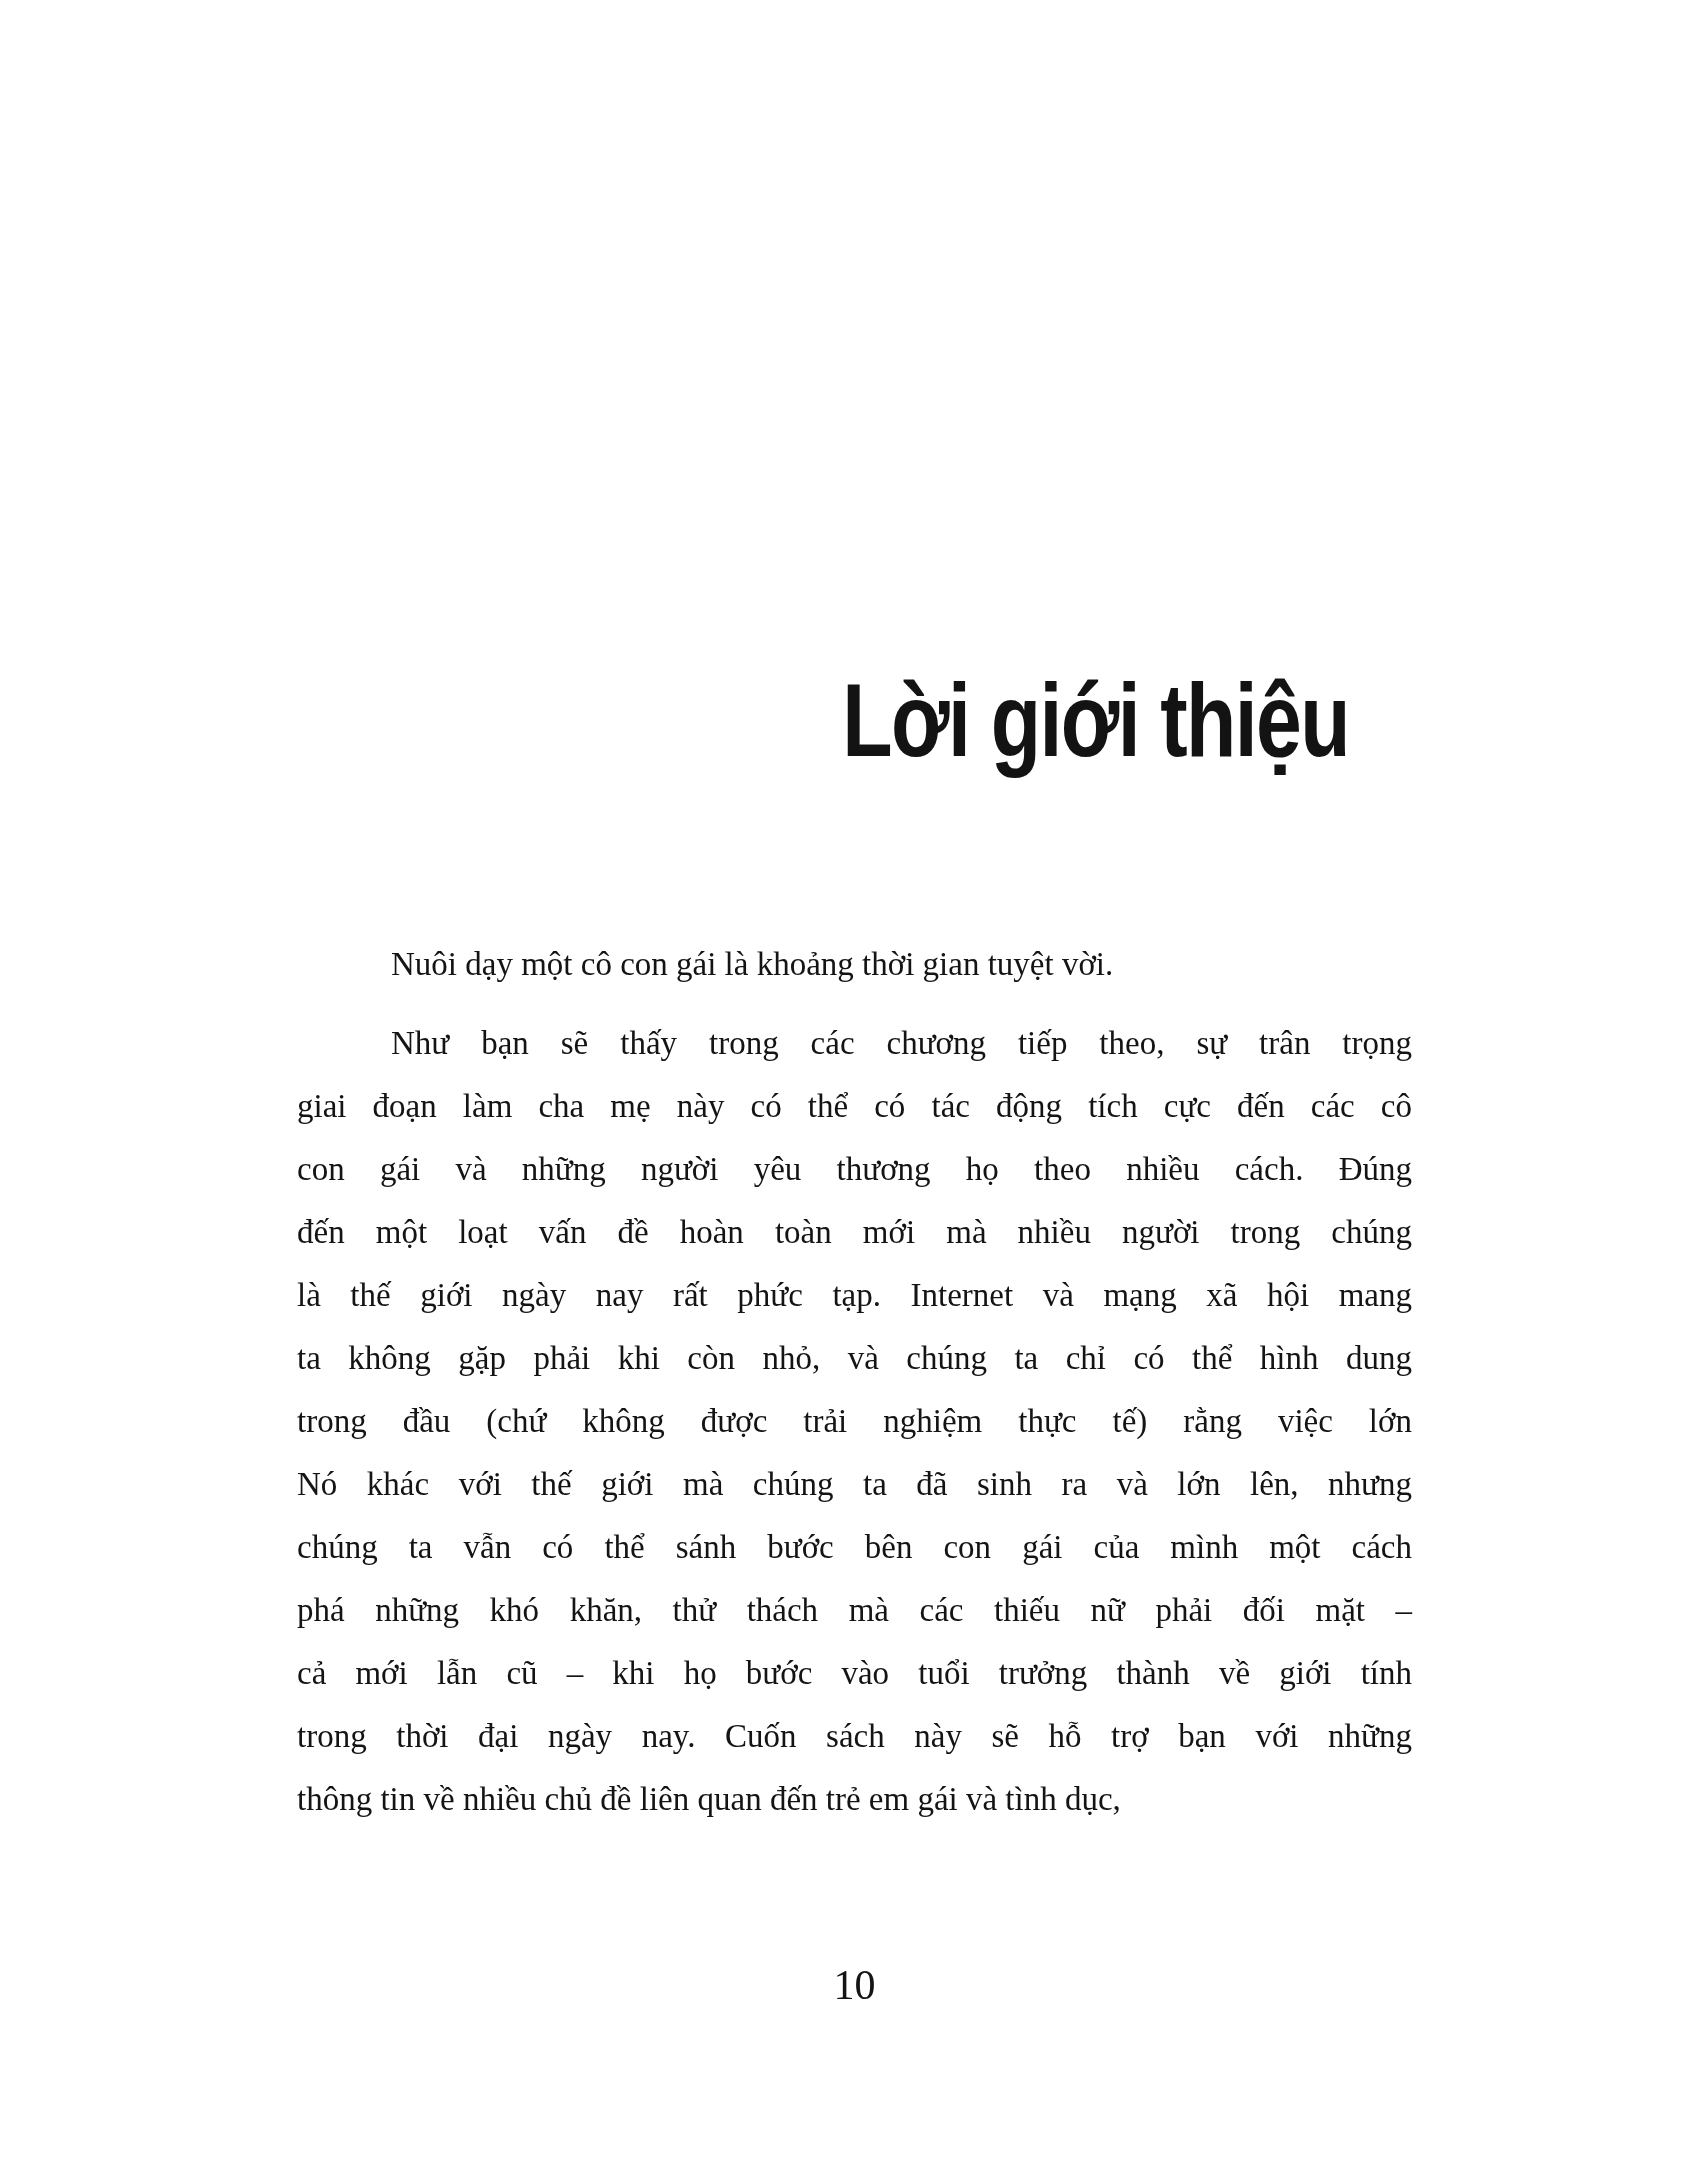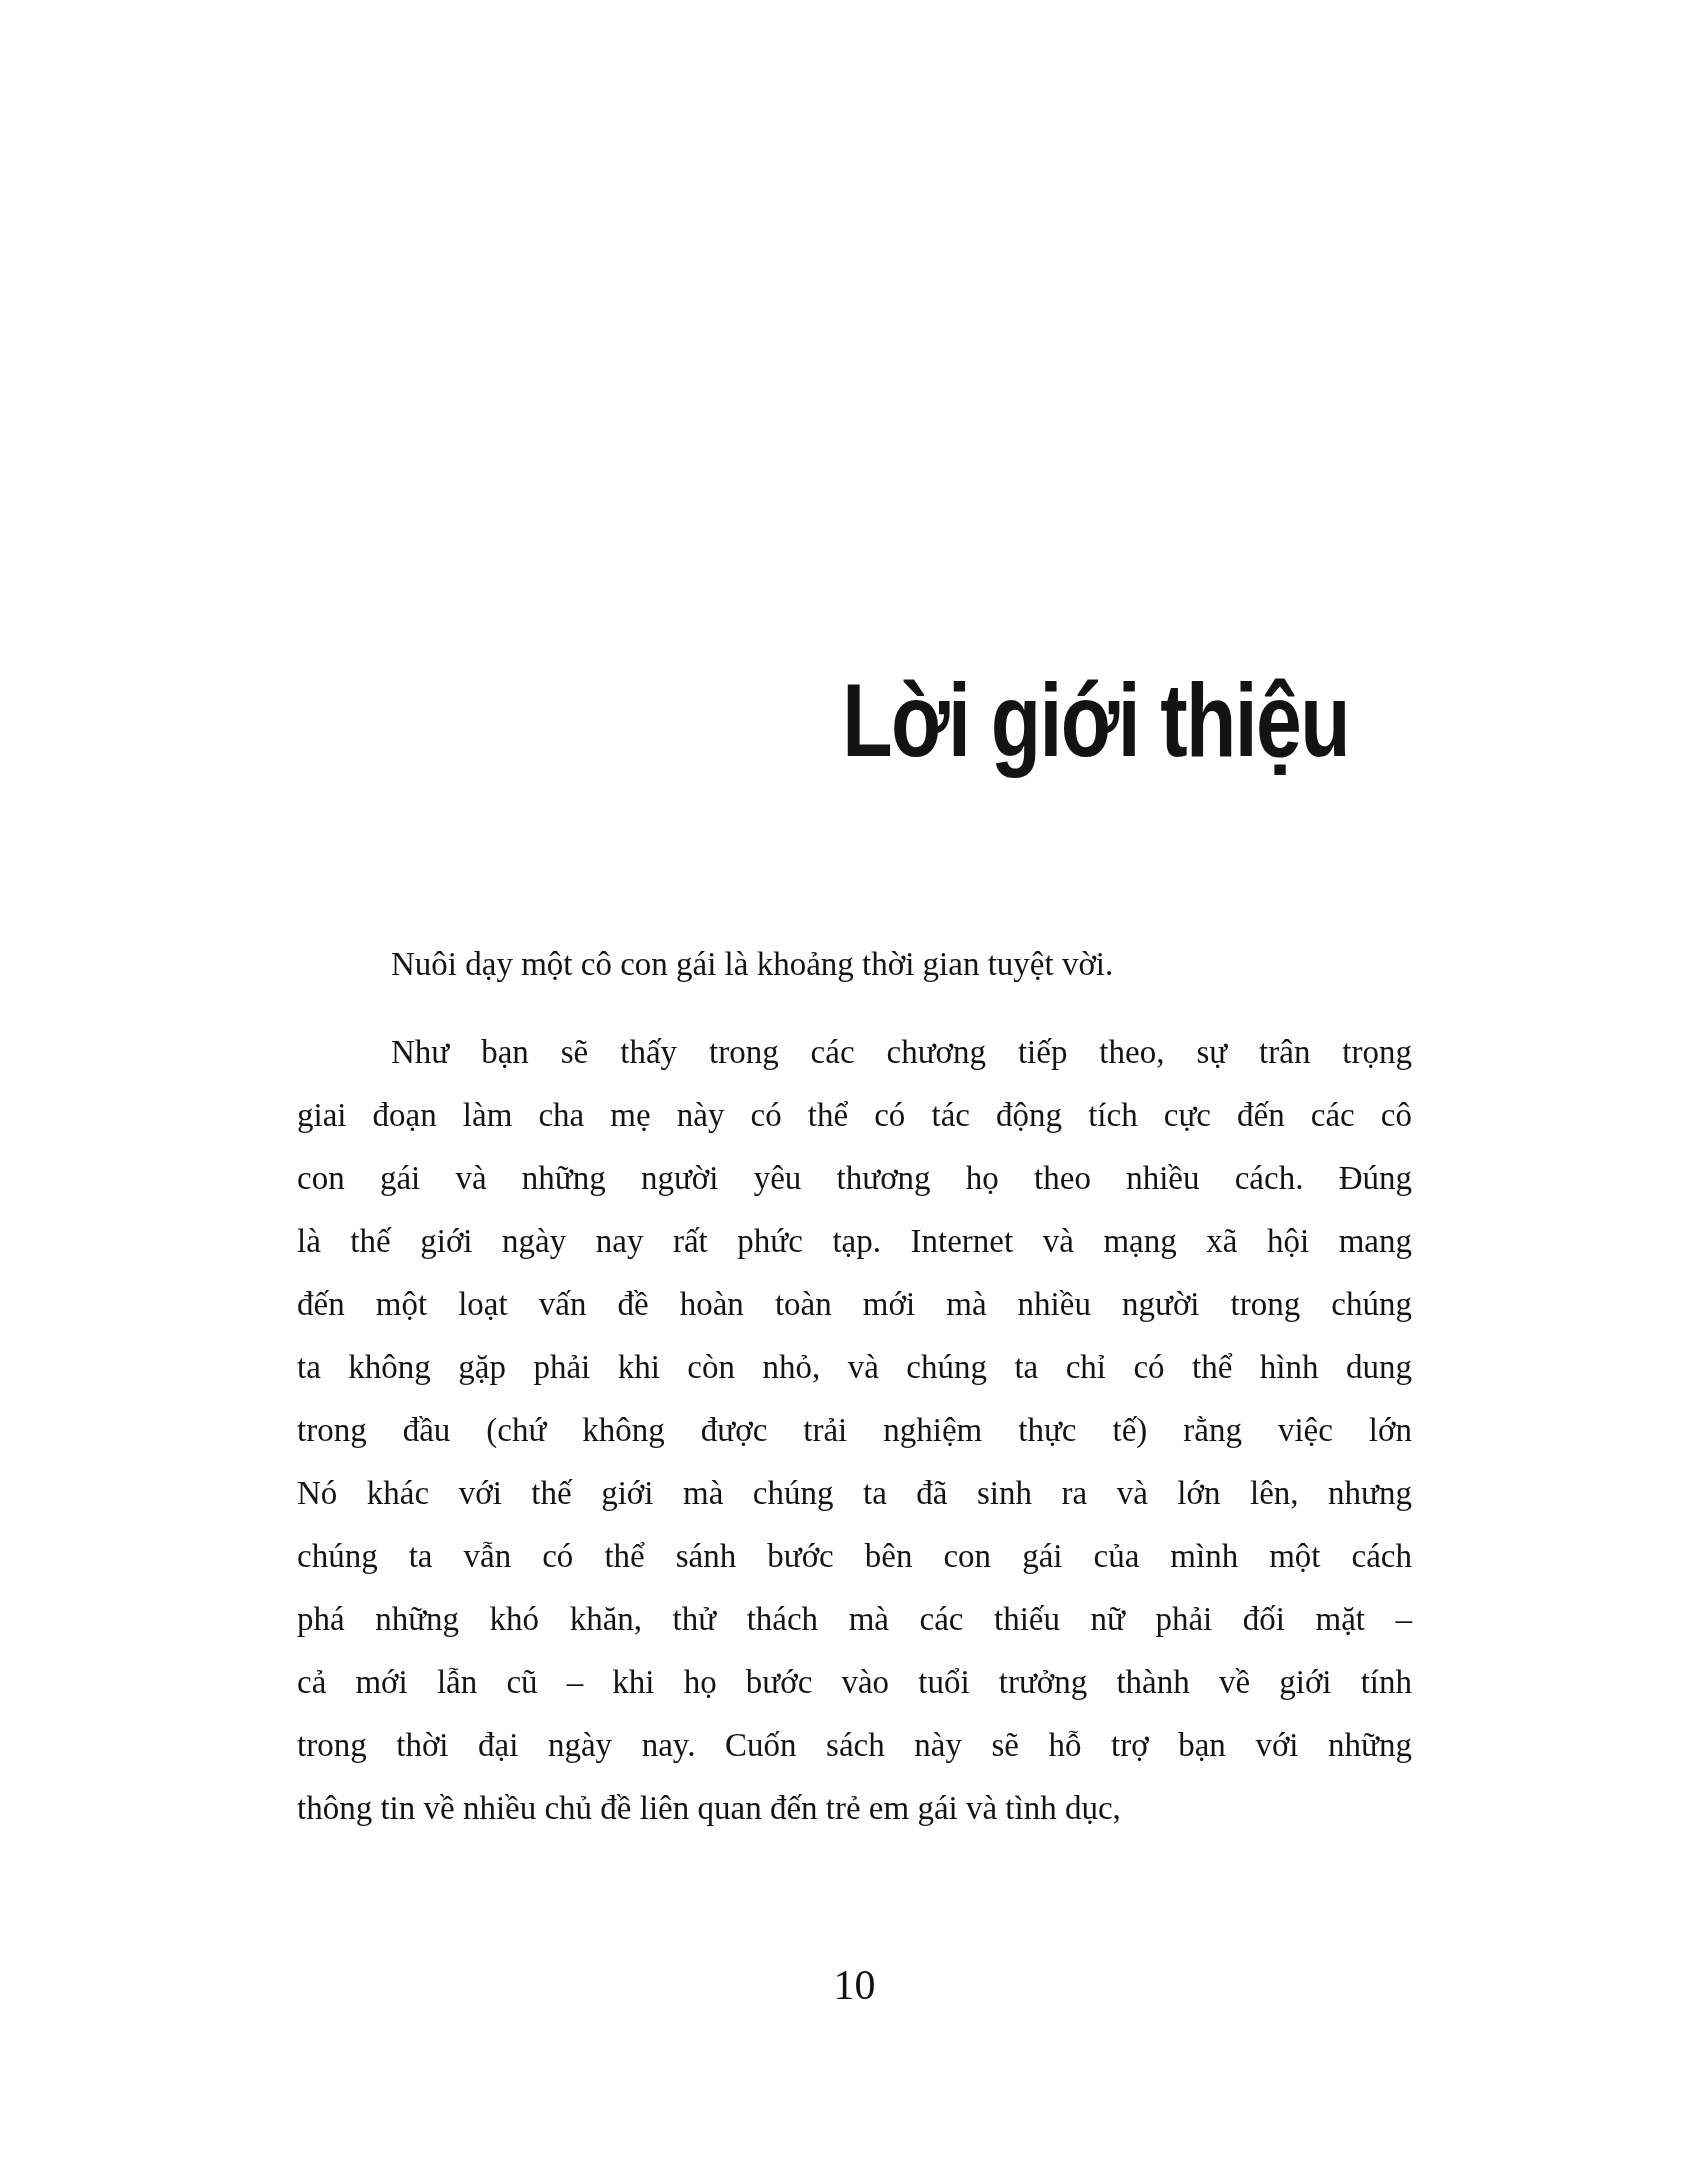--- a/index.html
+++ b/index.html
@@ -37,21 +37,21 @@
   }
   .body-text {
     position: absolute;
     top: 933px;
     left: 297px;
     width: 1115px;
     font-size: 33px;
     line-height: 63px;
   }
   .para { margin: 0; }
-  .para + .para { margin-top: 25px; }
+  .para + .para { margin-top: 16px; }
   .line {
     display: block;
     text-align: justify;
     text-align-last: justify;
     text-justify: inter-word;
   }
   .line.first { text-indent: 94px; }
   .line.last { text-align-last: left; }
   .folio {
     position: absolute;
@@ -75,22 +75,22 @@
   <div class="body-text">
 
     <div class="para">
       <span class="line first last">Nuôi dạy một cô con gái là khoảng thời gian tuyệt vời.</span>
     </div>
 
     <div class="para">
       <span class="line first">Như bạn sẽ thấy trong các chương tiếp theo, sự trân trọng</span>
       <span class="line">giai đoạn làm cha mẹ này có thể có tác động tích cực đến các cô</span>
       <span class="line">con gái và những người yêu thương họ theo nhiều cách. Đúng</span>
+      <span class="line">đến một loạt vấn đề hoàn toàn mới mà nhiều người trong chúng</span>
       <span class="line">là thế giới ngày nay rất phức tạp. Internet và mạng xã hội mang</span>
-      <span class="line">đến một loạt vấn đề hoàn toàn mới mà nhiều người trong chúng</span>
       <span class="line">ta không gặp phải khi còn nhỏ, và chúng ta chỉ có thể hình dung</span>
       <span class="line">trong đầu (chứ không được trải nghiệm thực tế) rằng việc lớn</span>
       <span class="line">Nó khác với thế giới mà chúng ta đã sinh ra và lớn lên, nhưng</span>
       <span class="line">chúng ta vẫn có thể sánh bước bên con gái của mình một cách</span>
       <span class="line">phá những khó khăn, thử thách mà các thiếu nữ phải đối mặt –</span>
       <span class="line">cả mới lẫn cũ – khi họ bước vào tuổi trưởng thành về giới tính</span>
       <span class="line">trong thời đại ngày nay. Cuốn sách này sẽ hỗ trợ bạn với những</span>
       <span class="line last">thông tin về nhiều chủ đề liên quan đến trẻ em gái và tình dục,</span>
     </div>
 

